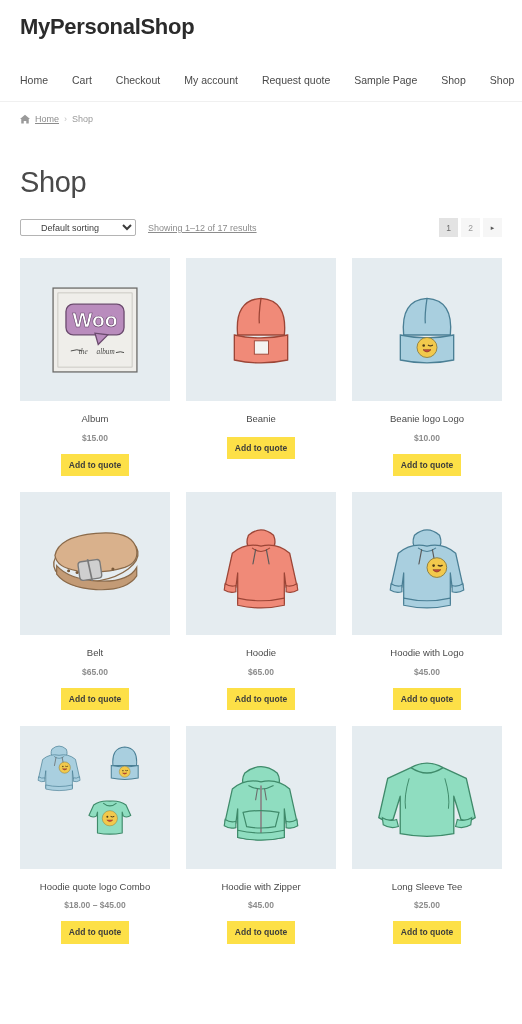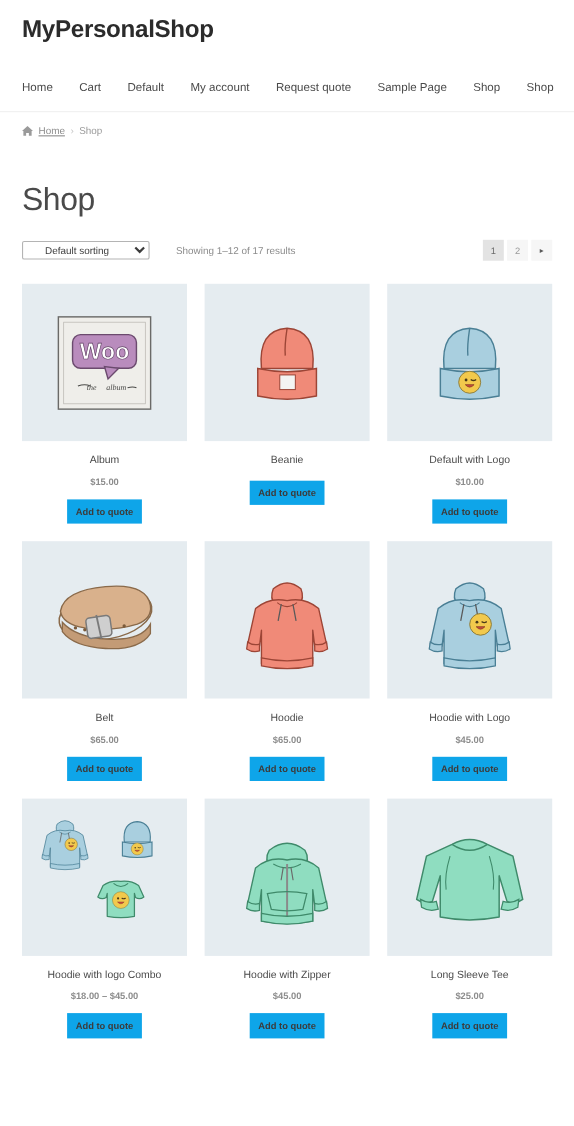--- a/index.html
+++ b/index.html
@@ -57,22 +57,22 @@
   }
   .sorting-select {
     width: 116px; height: 17px;
     font-family: "Liberation Sans", sans-serif;
     font-size: 9px; color: #3c3c3c;
     border: 1px solid #b4b4b4; border-radius: 2px;
     background: #ffffff;
     padding: 0 16px;
   }
   .result-count {
-    margin-left: 24px;
-    font-size: 9px; color: #8c8c8c;
+    margin-left: 12px;
+    font-size: 9px; color: #8c8c8c; text-decoration: underline;
   }
   .pagination {
     position: absolute; right: 20px; top: 19px;
     display: flex; gap: 3px;
   }
   .page-num {
     width: 19px; height: 19px;
     display: flex; align-items: center; justify-content: center;
     font-size: 8.5px; color: #9a9a9a;
     background: #f6f6f6; cursor: pointer;
@@ -101,41 +101,41 @@
     margin-top: 12px;
     font-size: 9.5px; color: #4a4a4a; text-align: center;
     cursor: pointer; line-height: 1.3;
   }
   .product-price {
     margin-top: 7px;
     font-size: 8.5px; color: #8c8c8c; text-align: center; font-weight: bold;
   }
   .add-btn {
     margin-top: 11px;
-    background: #0ea5e9; border: none;
+    background: #fde047; border: none;
     font-family: "Liberation Sans", sans-serif;
     font-size: 8.5px; font-weight: bold; color: #3c3c3c;
     padding: 7px 8px;
     cursor: pointer;
     line-height: 1;
   }
 </style>
 </head>
 <body>
 
 <div class="page">
 
   <header class="site-header">
     <div class="site-title">MyPersonalShop</div>
   </header>
 
   <nav class="main-nav" id="main-nav">
       <a class="nav-item">Home</a>
       <a class="nav-item">Cart</a>
-      <a class="nav-item">Default</a>
+      <a class="nav-item">Checkout</a>
       <a class="nav-item">My account</a>
       <a class="nav-item">Request quote</a>
       <a class="nav-item">Sample Page</a>
       <a class="nav-item">Shop</a>
       <a class="nav-item">Shop</a>
     </nav>
 
   <div class="breadcrumb">
     <span>
       <svg class="home-icon" viewBox="0 0 16 16">
@@ -197,21 +197,21 @@
       <path d="M62 22 q-3 20 -2 30" stroke="#4a7f95" stroke-width="1.5" fill="none"></path>
       <path d="M30 66 q32 7 64 0 l0 30 q-32 7 -64 0 z" fill="#a9cfdf" stroke="#4a7f95" stroke-width="1.6"></path>
       <g>
     <circle cx="62" cy="81" r="12" fill="#f2c94c" stroke="#8a7a3a" stroke-width="1"></circle>
     <circle cx="58.04" cy="78.6" r="1.56" fill="#4a3a1a"></circle>
     <path d="M63.68 78.36 q 2.4000000000000004 1.44 4.800000000000001 0" stroke="#4a3a1a" stroke-width="1.56" fill="none" stroke-linecap="round"></path>
     <path d="M57.2 83.64 q 4.800000000000001 5.4 9.600000000000001 0 z" fill="#c94f3d" stroke="#7a2a20" stroke-width="0.7"></path>
   </g>
     </svg>
         </div>
-        <div class="product-name">Default with Logo</div>
+        <div class="product-name">Beanie logo Logo</div>
         <div class="product-price">$10.00</div>
         <button class="add-btn">Add to quote</button>
       </div>
       <div class="product">
         <div class="thumb">
           <svg width="112" height="92" viewBox="0 0 130 108">
       <ellipse cx="66" cy="48" rx="50" ry="26" transform="rotate(-10 66 48)" fill="none" stroke="#8a6a4a" stroke-width="1.6"></ellipse>
       <path d="M18 44 q4 -22 48 -26 q44 -4 48 20 q2 14 -14 20 q-26 8 -56 4 q-24 -4 -26 -18 z" fill="#d9b18c" stroke="#8a6a4a" stroke-width="1.5"></path>
       <path d="M20 56 q14 16 48 18 q36 2 46 -16 l0 10 q-12 18 -48 16 q-34 -2 -46 -18 z" fill="#c39b76" stroke="#8a6a4a" stroke-width="1.4"></path>
       <rect x="46" y="50" width="26" height="22" rx="4" transform="rotate(-8 59 61)" fill="#cfcfcf" stroke="#7a7a7a" stroke-width="1.6"></rect>
@@ -296,21 +296,21 @@
         <path d="M48 26 q14 12 28 0" stroke="#3f8a6a" stroke-width="2.2" fill="none"></path>
         <g>
     <circle cx="62" cy="58" r="16" fill="#f2c94c" stroke="#8a7a3a" stroke-width="1"></circle>
     <circle cx="56.72" cy="54.8" r="2.08" fill="#4a3a1a"></circle>
     <path d="M64.24 54.48 q 3.2 1.92 6.4 0" stroke="#4a3a1a" stroke-width="2.08" fill="none" stroke-linecap="round"></path>
     <path d="M55.6 61.52 q 6.4 7.2 12.8 0 z" fill="#c94f3d" stroke="#7a2a20" stroke-width="0.7"></path>
   </g>
       </g>
     </svg>
         </div>
-        <div class="product-name">Hoodie with logo Combo</div>
+        <div class="product-name">Hoodie quote logo Combo</div>
         <div class="product-price">$18.00 – $45.00</div>
         <button class="add-btn">Add to quote</button>
       </div>
       <div class="product">
         <div class="thumb">
           <svg width="112" height="104" viewBox="0 0 124 116">
       <path d="M44 30 q18 -14 36 0 q6 10 -2 18 l-32 0 q-8 -8 -2 -18 z" fill="#8fddc0" stroke="#3f8a6a" stroke-width="1.4"></path>
       <path d="M30 48 q14 -12 32 -8 q18 -4 32 8 l8 36 q-6 5 -12 2 l-2 -16 l0 32 q-26 5 -52 0 l0 -32 l-2 16 q-6 3 -12 -2 z" fill="#8fddc0" stroke="#3f8a6a" stroke-width="1.4" stroke-linejoin="round"></path>
       <path d="M48 44 q14 8 28 0" stroke="#3f8a6a" stroke-width="1.2" fill="none"></path>
       <line x1="62" y1="44" x2="62" y2="100" stroke="#8a8a8a" stroke-width="2"></line>

